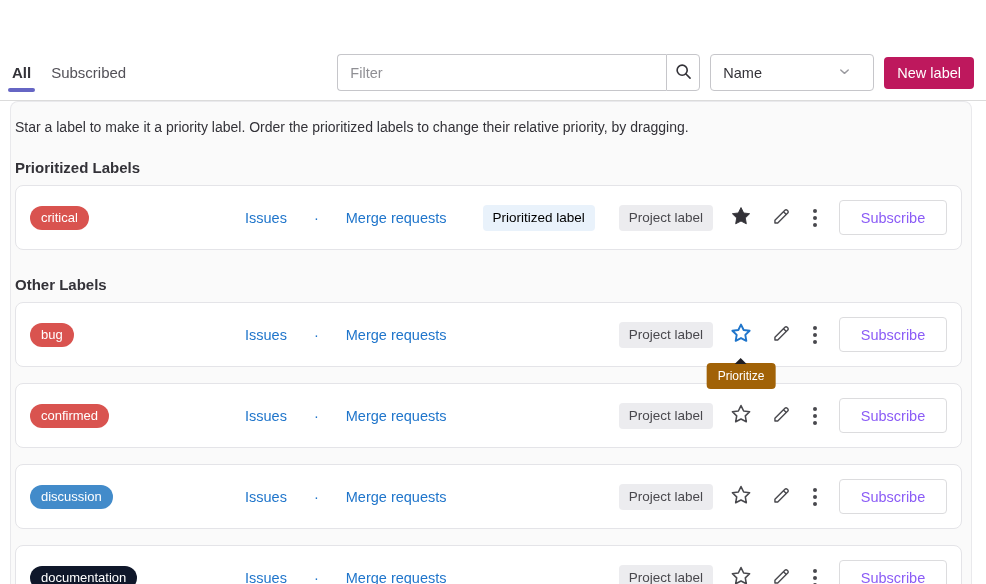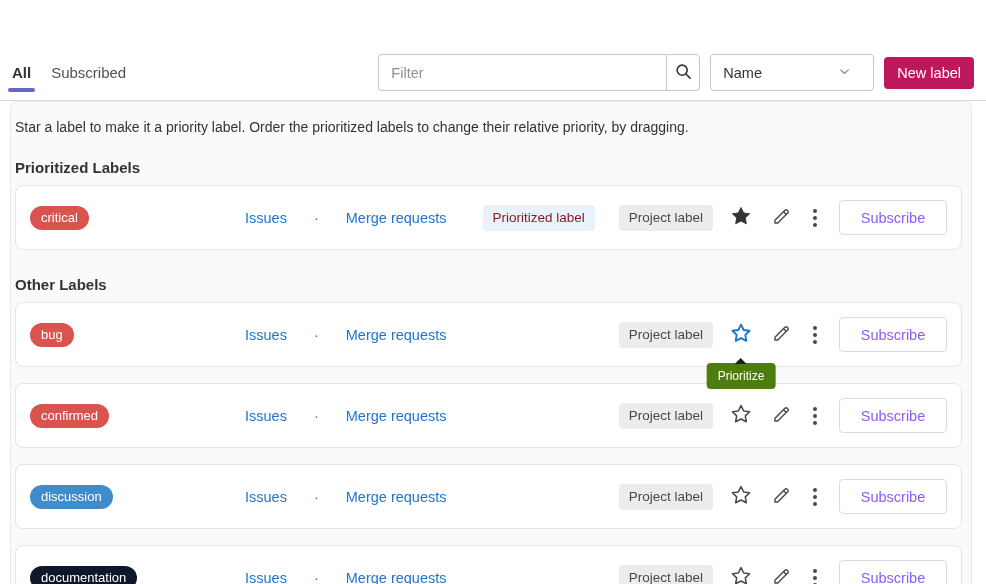--- a/index.html
+++ b/index.html
@@ -26,21 +26,21 @@
     padding: 0 2px; margin-right: 16px;
     font-size: 15px; color: #535158;
     position: relative; cursor: pointer;
   }
   .tab.active { color: #333238; font-weight: 700; }
   .tab.active::after {
     content: ""; position: absolute; left: -2px; right: -2px; bottom: 8px;
     height: 4px; border-radius: 4px; background: #6666c4;
   }
   .controls { margin-left: auto; display: flex; align-items: center; gap: 10px; }
-  .filter-group { display: flex; height: 37px; width: 322px; }
+  .filter-group { display: flex; height: 37px; width: 363px; }
   .filter-input {
     flex: 1; min-width: 0;
     border: 1px solid #c6c6ca; border-right: none;
     border-radius: 4px 0 0 4px;
     padding: 0 12px; font-size: 14.5px; font-family: inherit; color: #333238;
     outline: none; background: #fff;
   }
   .filter-input::placeholder { color: #8f8f94; }
   .search-btn {
     width: 34px; border: 1px solid #c6c6ca; background: #fff;
@@ -91,21 +91,21 @@
     color: #fff; font-size: 13px; cursor: pointer;
   }
   .links-col { flex: 1; display: flex; align-items: center; font-size: 14.5px; gap: 22px; }
   a.lnk { color: #1f75cb; text-decoration: none; cursor: pointer; }
   .sep { color: #1f75cb; margin: 0 5px; }
   .badge {
     display: inline-flex; align-items: center;
     height: 26px; padding: 0 10px;
     border-radius: 4px; font-size: 13.5px; white-space: nowrap;
   }
-  .badge.info { background: #e9f2fb; color: #7f1d1d; margin-left: 14px; }
+  .badge.info { background: #e9f2fb; color: #000000; margin-left: 14px; }
   .badge.muted { background: #ececef; color: #49484d; margin-right: 8px; }
   .right-group { margin-left: auto; display: flex; align-items: center; }
   .icon-btn {
     width: 40px; height: 40px;
     background: none; border: none;
     display: flex; align-items: center; justify-content: center;
     cursor: pointer; position: relative;
   }
   .icon-btn.kebab { width: 28px; }
   .dots { display: flex; flex-direction: column; gap: 3px; }
@@ -118,21 +118,21 @@
 
   
   .star-filled  { fill: #333238; stroke: #333238; stroke-width: 1; }
   .star-outline { fill: none; stroke: #48484d; stroke-width: 1.7; }
   .star-hover   { fill: none; stroke: #1f75cb; stroke-width: 2.1; }
   svg .stroked  { fill: none; stroke: #48484d; stroke-width: 1.6; }
 
   
   .tooltip {
     position: absolute; top: 48px; left: 50%; transform: translateX(-50%);
-    background: #4d7c0f; color: #fff;
+    background: #a16207; color: #fff;
     font-size: 12px; padding: 6px 11px; border-radius: 4px;
     white-space: nowrap; z-index: 10;
   }
   .tooltip::before {
     content: ""; position: absolute; top: -11px; left: 50%; transform: translateX(-50%);
     border: 6px solid transparent; border-bottom-color: #1f1e24;
   }
 </style>
 </head>
 <body>

